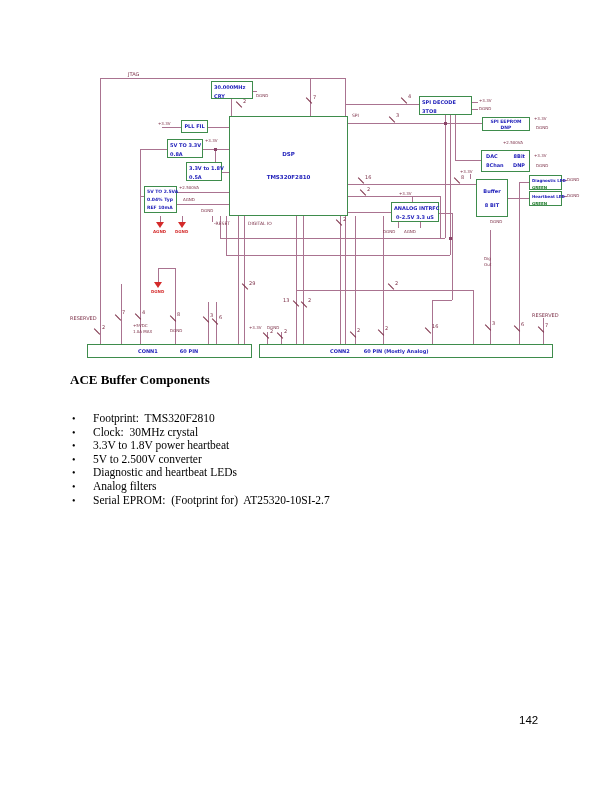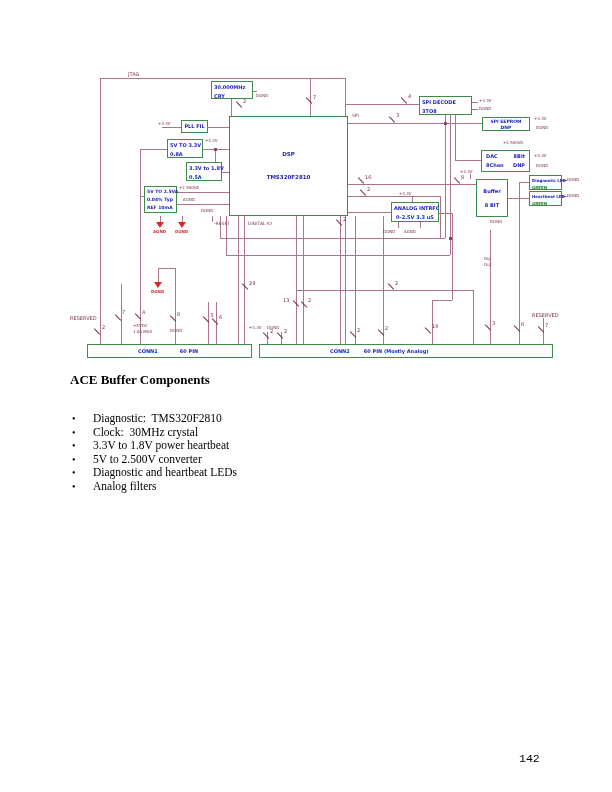--- a/index.html
+++ b/index.html
@@ -20,21 +20,21 @@
   .glbl{position:absolute;color:#d42a2a;font-size:4px;font-weight:bold;line-height:1;white-space:nowrap}
   .green{color:#1d7a2a}
   .row{display:flex;justify-content:space-between;padding:0 2px}
   
   #content{position:absolute;left:70px;top:372px;width:490px;color:#000;
            font-family:"Liberation Serif",serif}
   #content h1{font-size:13px;margin:0;font-weight:bold}
   #content ul{list-style:none;margin:24px 0 0 0;padding:0}
   #content li{position:relative;font-size:11.5px;line-height:13.6px;padding-left:23px;white-space:pre-wrap}
   #content li::before{content:"\2022";position:absolute;left:2px;font-size:10px}
-  #pageno{position:absolute;left:519px;top:752px;font-family:Liberation Mono, monospace;font-size:11.5px;color:#000}
+  #pageno{position:absolute;left:519px;top:714px;font-family:Liberation Sans, sans-serif;font-size:11.5px;color:#000}
 </style>
 </head>
 <body>
 
 <div id="page">
 
   <div class="wh" style="left:100px;top:78px;width:246px"></div>
   <div class="wv" style="left:100px;top:78px;height:267px"></div>
   <div class="wv" style="left:345px;top:78px;height:267px"></div>
   <div class="wv" style="left:231px;top:99px;height:17px"></div>
@@ -263,23 +263,24 @@
   <div class="gtri" style="left:156px;top:222px"></div>
   <span class="glbl" style="left:153px;top:230px">AGND</span>
   <div class="gtri" style="left:178px;top:222px"></div>
   <span class="glbl" style="left:175px;top:230px">DGND</span>
   <div class="gtri" style="left:154px;top:282px"></div>
   <span class="glbl" style="left:151px;top:290px">DGND</span>
 
   <div id="content">
     <h1>ACE Buffer Components</h1>
     <ul>
-      <li>Diagnostic:  TMS320F2810</li>
+      <li>Footprint:  TMS320F2810</li>
       <li>Clock:  30MHz crystal</li>
       <li>3.3V to 1.8V power heartbeat</li>
       <li>5V to 2.500V converter</li>
       <li>Diagnostic and heartbeat LEDs</li>
       <li>Analog filters</li>
+      <li>Serial EPROM:  (Footprint for)  AT25320-10SI-2.7</li>
     </ul>
   </div>
 
   <span id="pageno">142</span>
 </div>
 
 </body></html>

